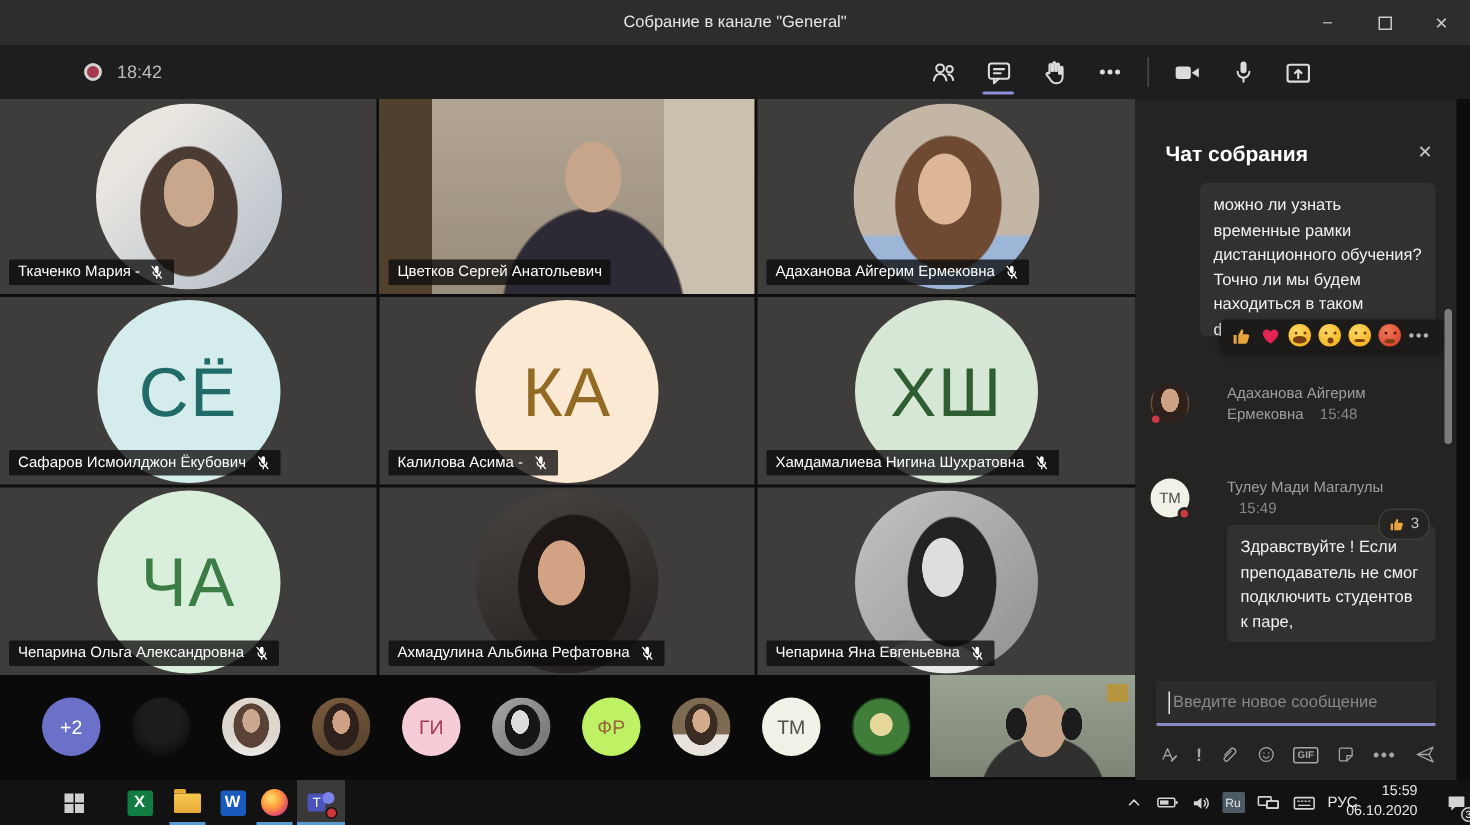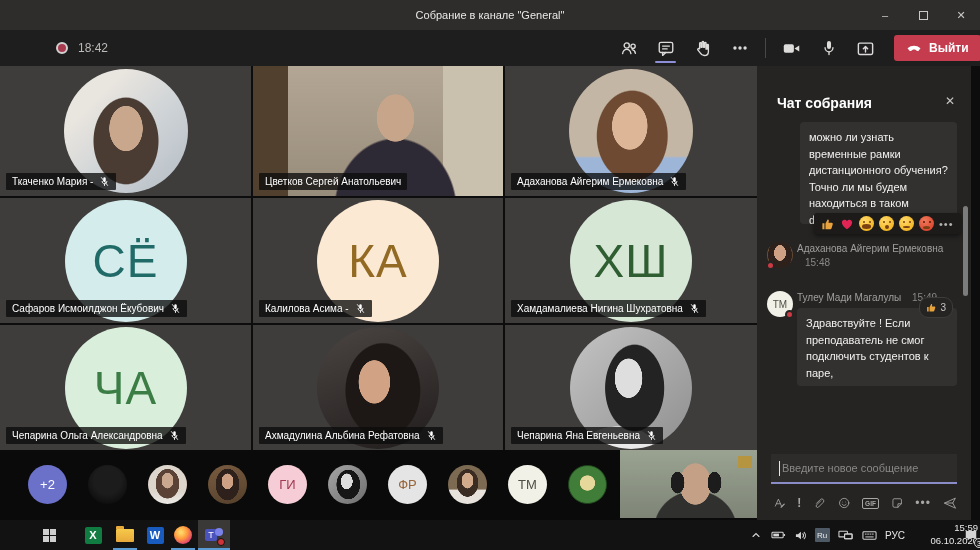--- a/index.html
+++ b/index.html
@@ -93,21 +93,21 @@
   .chatpanel{position:absolute;top:66px;left:757px;width:214px;height:454px;background:#252423}
   .chat-header{position:relative;padding:28px 16px 6px 20px}
   .chat-title{font-size:14px;font-weight:bold;color:#fff}
   .chat-close{position:absolute;right:16px;top:28px;color:#c8c6c4;font-size:12px}
   .messages{position:relative;padding:4px 14px 0 10px}
   .bubble{background:#333130;border-radius:4px;padding:7px 9px;color:#f2f1f0;font-size:11px;line-height:1.5}
   .msg1{position:relative;margin-left:33px}
   .msg1 .bubble{height:102px;overflow:hidden}
   .reaction-bar{position:absolute;left:14px;bottom:-10px;display:flex;align-items:center;gap:5px;background:#1c1b1a;border-radius:3px;padding:3px 7px;box-shadow:0 2px 5px rgba(0,0,0,.5)}
   .reaction-bar .more-dots{color:#b5b3b1;font-size:11px;letter-spacing:1px}
-  .msg-row{display:flex;gap:4px;margin-top:18px}
+  .msg-row{display:flex;gap:25px;margin-top:32px}
   .msg-av{position:relative;width:26px;height:26px;border-radius:50%;flex:none}
   .msg-av .status{position:absolute;left:-1px;bottom:-2px;width:9px;height:9px;border-radius:50%;background:#cc3b44;border:2px solid #252423}
   .msg-av.tm{background:#f1f1e7;color:#4f4f46;font-size:10px;display:flex;align-items:center;justify-content:center}
   .msg-body{flex:1;min-width:0}
   .msg-meta{font-size:10px;color:#a19f9d;line-height:1.4;margin-bottom:3px}
   .msg-meta .time{margin-left:8px;color:#8a8886}
   .msg3-bubble{position:relative;margin-top:2px}
   .rx-badge{position:absolute;top:-11px;right:4px;display:flex;align-items:center;gap:3px;background:#252423;border:1px solid #3d3c3b;border-radius:9px;padding:2px 6px;color:#c8c6c4;font-size:10px}
   .msg3-cut{height:64px;overflow:hidden}
   .chat-scroll{position:absolute;right:3px;top:140px;width:5px;height:90px;background:#7c7c7c;border-radius:3px}
@@ -225,26 +225,20 @@
             <path d="M4.5 7.8c0 2 1.6 3.6 3.5 3.6s3.5-1.6 3.5-3.6"></path>
             <line x1="8" y1="11.4" x2="8" y2="13.8"></line>
           </svg>
       </div>
       <div class="cbtn">
         <svg width="19" height="19" viewBox="0 0 16 16">
             <rect x="2" y="3.5" width="12" height="9.5" rx="1.2"></rect>
             <path d="M8 11V6.6M6.2 8.2L8 6.4l1.8 1.8"></path>
           </svg>
       </div>
-      <div class="leave-btn" style="background: rgb(196, 60, 78);">
-        <svg width="16" height="16" viewBox="0 0 16 16">
-            <path d="M1.5 8.2c3.9-3.3 9.1-3.3 13 0l-1.7 2.2c-.5.6-1.3.7-2 .3l-1.4-.9c-.8-.5-1.9-.5-2.7 0l-1.4.9c-.7.4-1.5.3-2-.3z" fill="#fff"></path>
-          </svg>
-        <span>Выйти</span>
-      </div>
     </div>
   </div>
 
   <div class="stage">
 
     <div class="tile">
       <div class="av big p-tkachenko"></div>
       <div class="namelabel">
         <span>Ткаченко Мария -</span>
         <svg width="11" height="11" viewBox="0 0 16 16">
@@ -351,21 +345,21 @@
     <div class="fs-item" style="left: 28px; background: rgb(107, 112, 201); color: rgb(255, 255, 255);">
         <span>+2</span>
       </div>
     <div class="fs-item fs-dark" style="left:88px"></div>
     <div class="fs-item fs-woman-light" style="left:148px"></div>
     <div class="fs-item fs-woman-warm" style="left:208px"></div>
     <div class="fs-item" style="left: 268px; background: rgb(246, 205, 214); color: rgb(161, 58, 82);">
         <span>ГИ</span>
       </div>
     <div class="fs-item fs-bw" style="left:328px"></div>
-    <div class="fs-item" style="left: 388px; background: #e5e5e5; color: rgb(150, 101, 58);">
+    <div class="fs-item" style="left: 388px; background: #bef264; color: rgb(150, 101, 58);">
         <span>ФР</span>
       </div>
     <div class="fs-item fs-woman2" style="left:448px"></div>
     <div class="fs-item" style="left: 508px; background: rgb(241, 241, 231); color: rgb(79, 79, 70);">
         <span>ТМ</span>
       </div>
     <div class="fs-item fs-emblem" style="left:568px"></div>
     <div class="selfview">
         <div class="v-self"></div>
       </div>
@@ -543,21 +537,21 @@
       </div>
     <div class="tb tray" style="left:858px;width:22px">
         <svg width="15" height="11" viewBox="0 0 16 11">
           <rect x="1" y="1.5" width="14" height="8" rx="1"></rect>
           <path d="M3.5 4h1M6 4h1M8.5 4h1M11 4h1M4 7h8" stroke-width="1"></path>
         </svg>
       </div>
     <div class="tb langtxt" style="left:882px;width:26px">
         <span>РУС</span>
       </div>
-    <div class="tb clock" style="left:922px;width:56px;display:flex">
+    <div class="tb clock" style="left:889px;width:56px;display:flex">
       <span>15:59</span>
       <span>06.10.2020</span>
     </div>
     <div class="tb tray notif" style="left:962px;width:18px">
       <svg width="14" height="12" viewBox="0 0 16 13">
           <path d="M2 2h12v8H7l-3 2.5V10H2z" fill="#d5d5d5" stroke="none"></path>
         </svg>
       <span class="badge">3</span>
     </div>
   </div>

